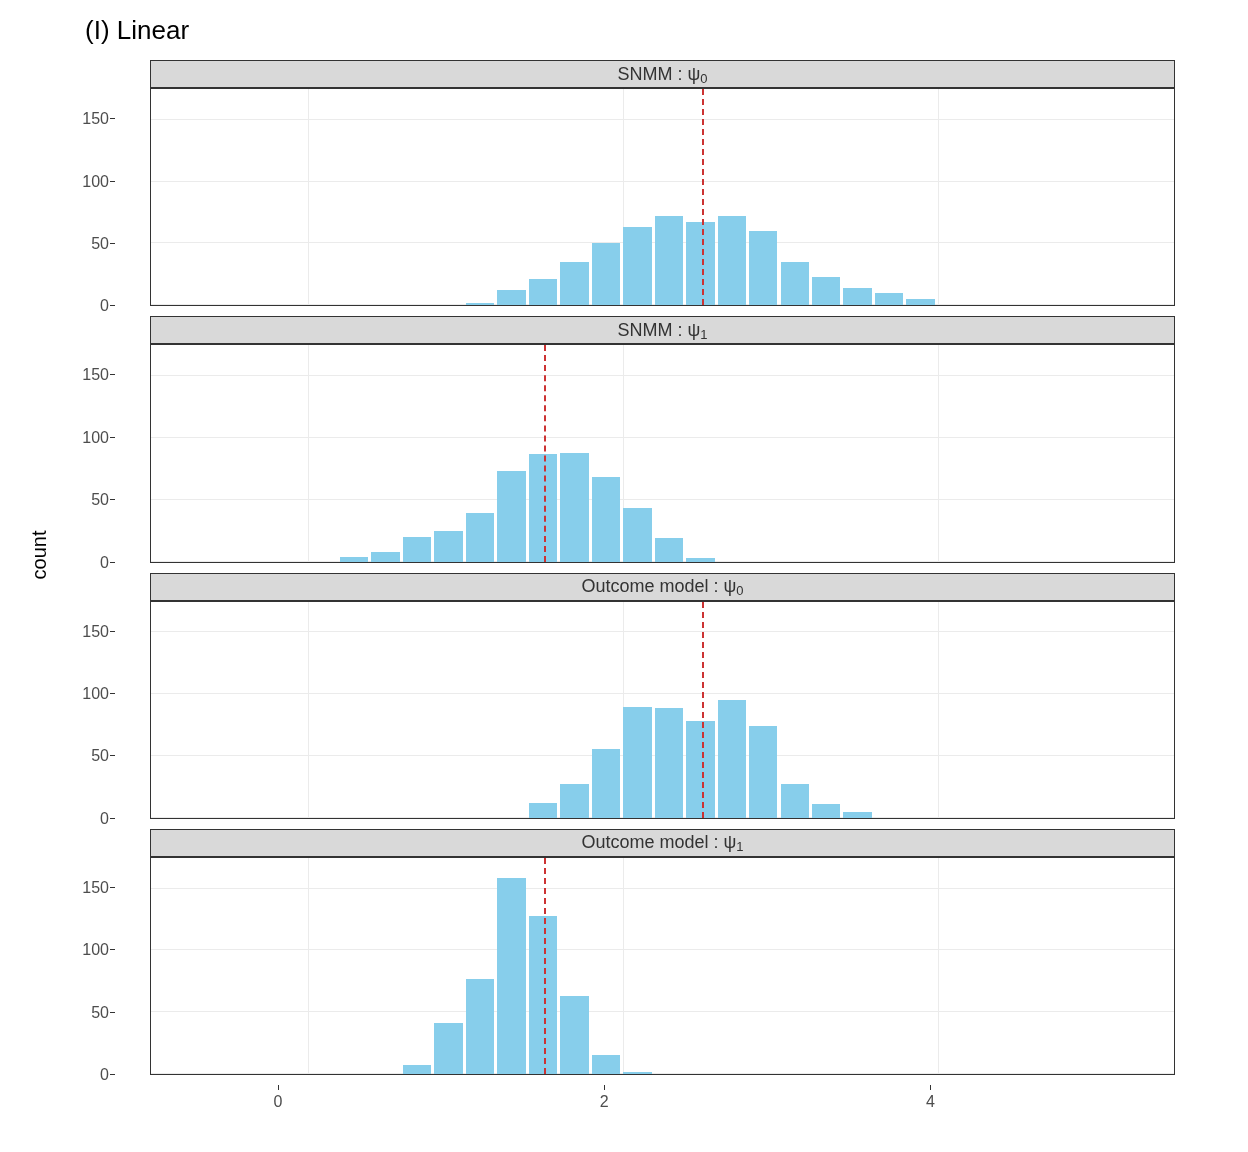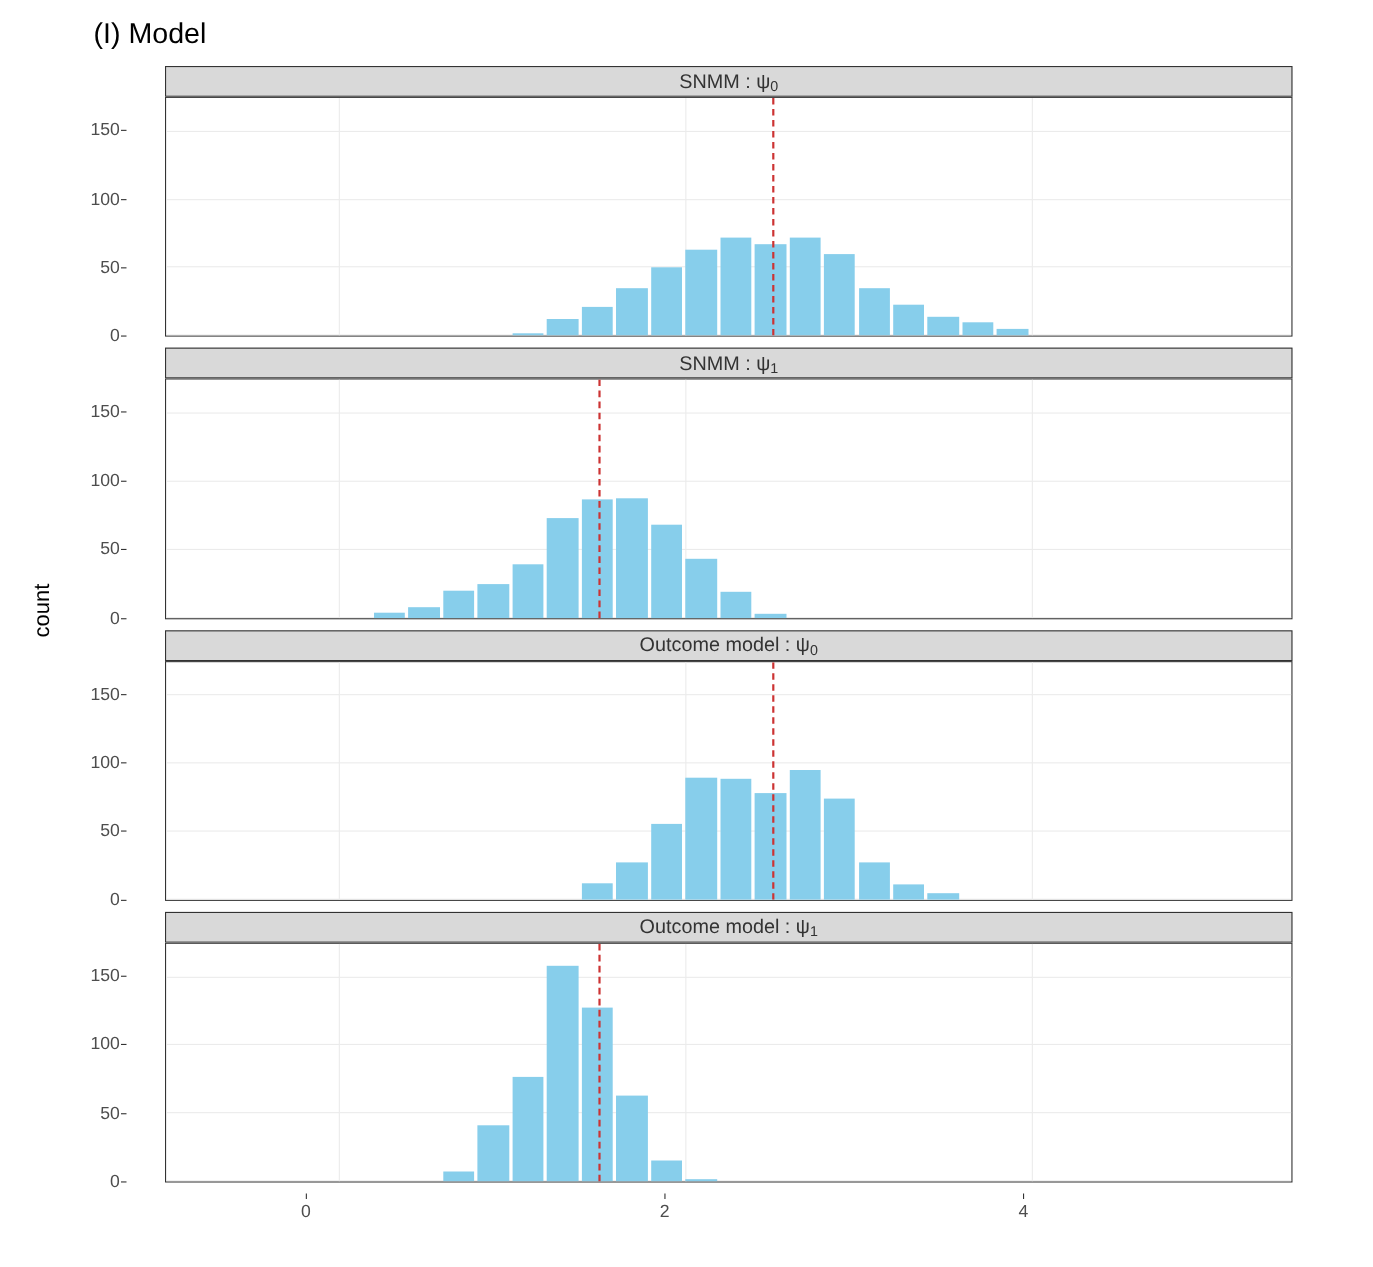--- a/index.html
+++ b/index.html
@@ -143,21 +143,21 @@
     top: 555px;
     font-size: 20px;
     color: #000;
     transform: translateY(-50%) rotate(-90deg);
   }
 </style>
 </head>
 <body>
 
 <div class="figure">
-  <div class="title">(I) Model</div>
+  <div class="title">(I) Linear</div>
 
   <div class="ylabel-wrap">count</div>
 
   <div class="y-axis" id="y-axis">
       <div class="y-axis-panel">
         <div style="height: 28px;"></div>
         <div style="position: absolute; inset: 28px 0px 0px;">
           <div class="y-tick" style="bottom: 0%; transform: translateY(50%);">0</div>
           <div class="y-tick-mark" style="bottom: 0%;"></div>
           <div class="y-tick" style="bottom: 28.5714%; transform: translateY(50%);">50</div>

